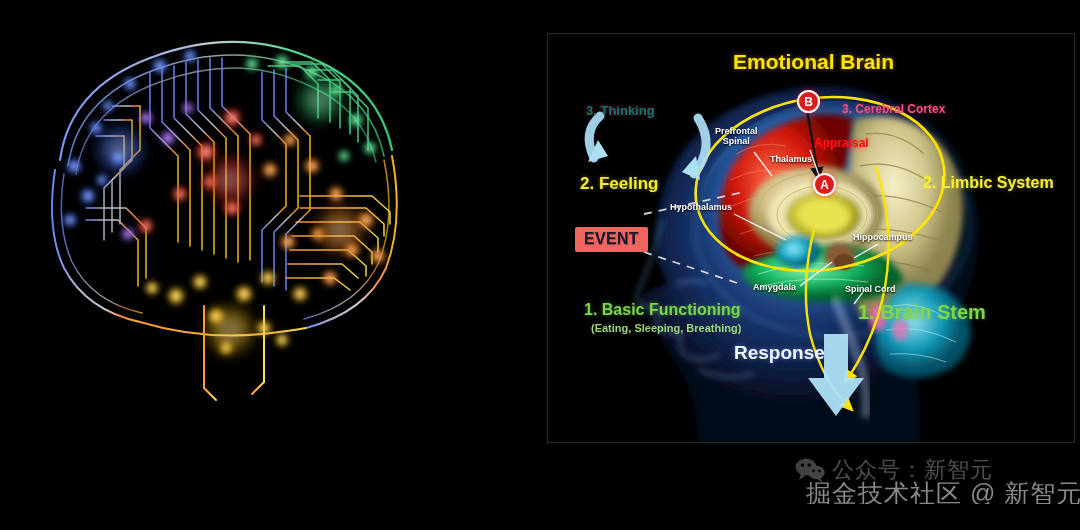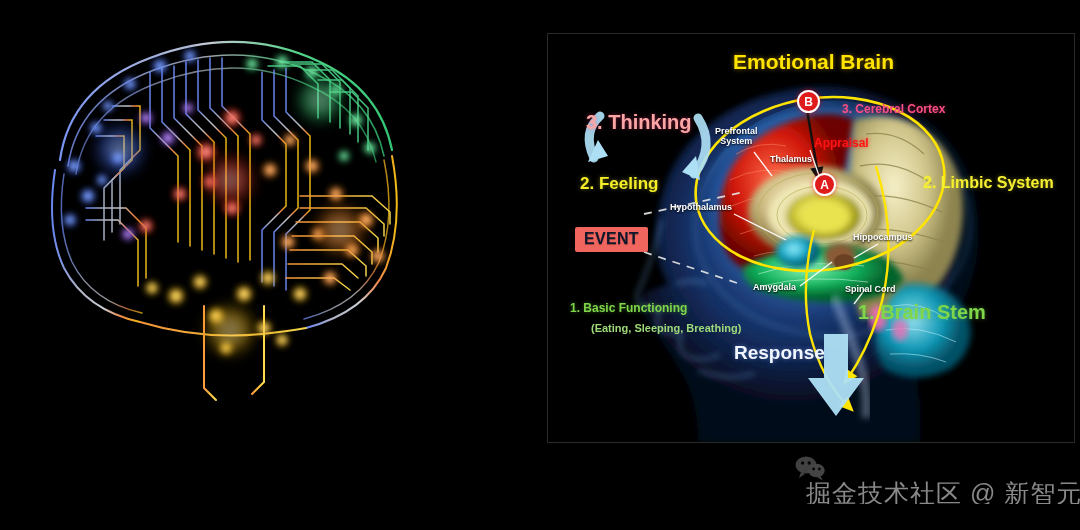--- a/index.html
+++ b/index.html
@@ -11,31 +11,31 @@
   .cb-svg{position:absolute;left:0;top:0;width:460px;height:430px;}
 
   
   #emo-panel{position:absolute;left:547px;top:33px;width:526px;height:408px;
              background:#000;border:1px solid #2a2a2a;overflow:hidden;}
   .panel-svg{position:absolute;left:0;top:0;width:526px;height:408px;}
 
   .lbl{position:absolute;white-space:nowrap;font-weight:bold;line-height:1;}
   .t-emotional{left:185px;top:17px;font-size:21px;color:#ffe400;
                text-shadow:0 0 5px rgba(255,200,0,.5);}
-  .t-thinking{left:38px;top:70px;font-size:20px;color:#fca5a5;
-              text-shadow:0 0 4px rgba(255,60,120,.45);margin-top:8px;}
+  .t-thinking{left:38px;top:70px;font-size:13px;color:#0f766e;
+              text-shadow:0 0 4px rgba(255,60,120,.45);}
   .t-feeling{left:32px;top:141px;font-size:17px;color:#f5ef2a;
              text-shadow:0 0 4px rgba(240,230,40,.45);}
   .t-cortex{left:294px;top:69px;font-size:12px;color:#fa4f84;
             text-shadow:0 0 4px rgba(250,60,120,.45);}
   .t-limbic{left:375px;top:141px;font-size:16px;color:#f7f030;
             text-shadow:0 0 4px rgba(240,230,40,.45);}
   .t-stem{left:310px;top:268px;font-size:20px;color:#7fd64a;
           text-shadow:0 0 4px rgba(110,210,60,.45);}
-  .t-basic{left:22px;top:268px;font-size:12px;color:#7fd64a;
+  .t-basic{left:36px;top:268px;font-size:16px;color:#7fd64a;
            text-shadow:0 0 4px rgba(110,210,60,.45);}
   .t-basic-sub{left:43px;top:289px;font-size:11px;color:#9ed97a;font-weight:bold;}
   .t-response{left:186px;top:309px;font-size:19px;color:#f2f6ff;
               text-shadow:0 0 5px rgba(120,170,255,.5);}
   .t-appraisal{left:266px;top:103px;font-size:12px;color:#ff1414;
                text-shadow:0 0 4px rgba(255,0,0,.6);}
 
   .anat{position:absolute;white-space:nowrap;font-weight:bold;color:#fff;
         font-size:9px;line-height:1.12;text-shadow:0 1px 2px #000;}
   .a-prefrontal{left:167px;top:92px;text-align:center;}
@@ -432,21 +432,21 @@
 
     <div class="lbl t-cortex">3. Cerebral Cortex</div>
     <div class="lbl t-limbic">2. Limbic System</div>
     <div class="lbl t-stem">1. Brain Stem</div>
 
     <div class="lbl t-appraisal">Appraisal</div>
     <div class="lbl t-response">Response</div>
 
     <div class="anat a-prefrontal">
       <div>Prefrontal</div>
-      <div>System</div>
+      <div>Spinal</div>
     </div>
     <div class="anat a-thalamus">Thalamus</div>
     <div class="anat a-hypothalamus">Hypothalamus</div>
     <div class="anat a-amygdala">Amygdala</div>
     <div class="anat a-hippocampus">Hippocampus</div>
     <div class="anat a-spinal">Spinal Cord</div>
 
     <div class="event-box">
       <span>EVENT</span>
     </div>
@@ -462,17 +462,18 @@
         <ellipse cx="11" cy="10" rx="10.5" ry="8.6" fill="#d8d8d8"></ellipse>
         <path d="M6 17 L4 23 L10 19 Z" fill="#d8d8d8"></path>
         <circle cx="7.6" cy="8" r="1.7" fill="#111"></circle>
         <circle cx="14.2" cy="8" r="1.7" fill="#111"></circle>
         <ellipse cx="21.5" cy="15.5" rx="8.2" ry="6.8" fill="#e4e4e4"></ellipse>
         <path d="M25.5 21 L27.6 25.5 L22.5 22.6 Z" fill="#e4e4e4"></path>
         <circle cx="18.6" cy="14" r="1.4" fill="#111"></circle>
         <circle cx="24.4" cy="14" r="1.4" fill="#111"></circle>
       </svg>
     </div>
+    <div class="wm-txt">公众号：新智元</div>
   </div>
 
   <div id="wm-front">掘金技术社区 @ 新智元</div>
 
 </div>
 
 </body></html>

